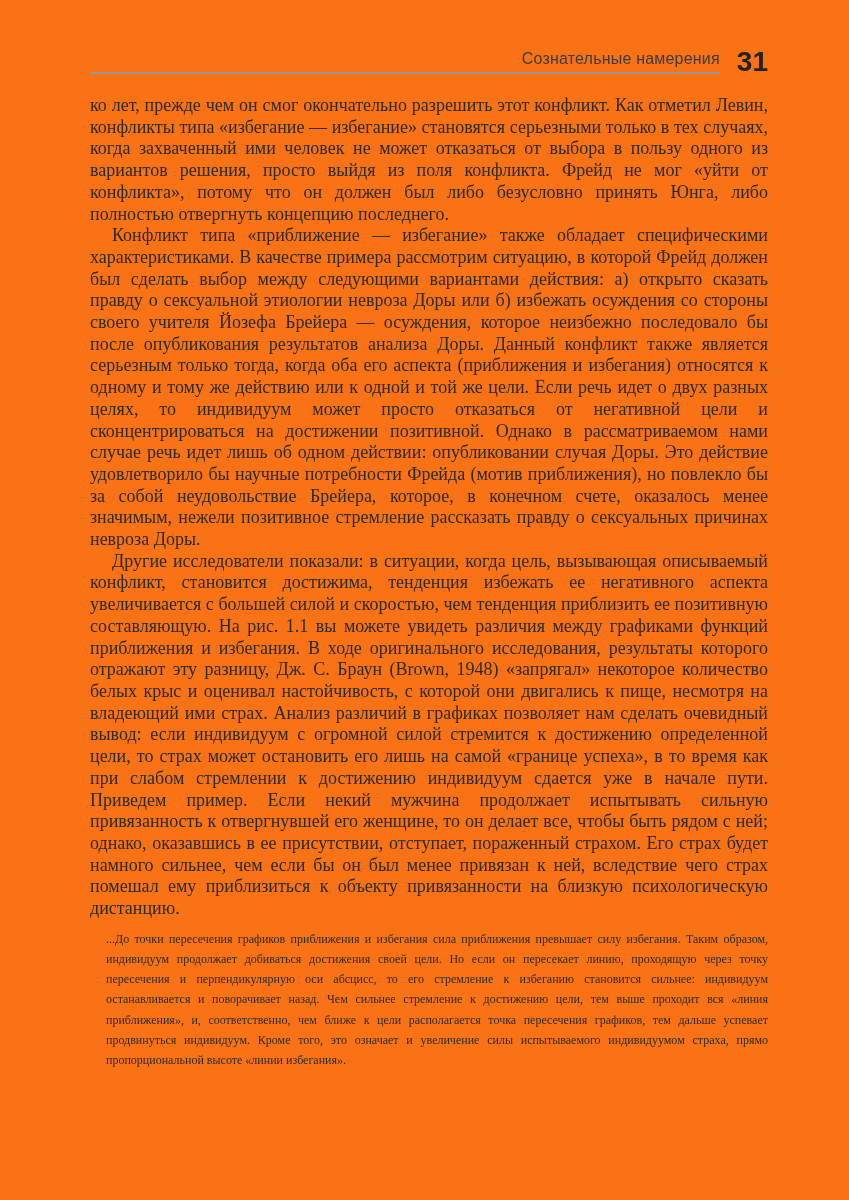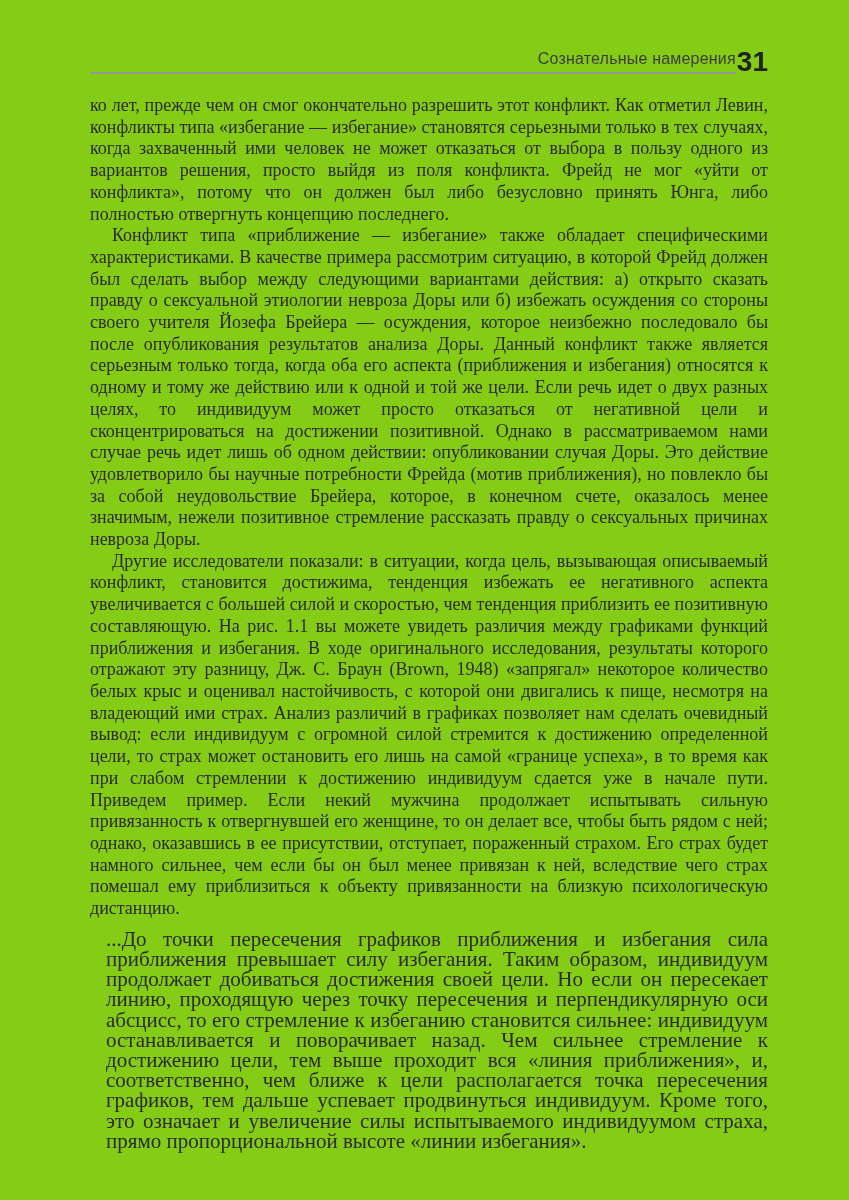--- a/index.html
+++ b/index.html
@@ -4,21 +4,21 @@
 <style>
   html, body {
     margin: 0;
     padding: 0;
     background: #ffffff;
   }
   .page {
     position: relative;
     width: 849px;
     height: 1200px;
-    background: #84cc16;
+    background: #f97316;
     overflow: hidden;
     box-sizing: border-box;
     padding: 48px 81px 16px 90px;
     color: #2b2b2b;
   }
   
   .header {
     display: flex;
     align-items: flex-end;
   }
@@ -33,21 +33,21 @@
     font-size: 16px;
     color: #3c3c3c;
     letter-spacing: 0.2px;
     white-space: nowrap;
   }
   .page-number {
     font-family: "Liberation Sans", "DejaVu Sans", sans-serif;
     font-size: 28px;
     font-weight: bold;
     color: #222222;
-    margin-left: 1px;
+    margin-left: 17px;
     line-height: 1;
     margin-bottom: -2px;
   }
   
   .content {
     margin-top: 21px;
     font-family: Liberation Serif, serif;
     font-size: 18px;
     line-height: 21.7px;
     text-align: justify;
@@ -56,21 +56,21 @@
   .body-par {
     margin: 0;
     text-indent: 22px;
   }
   .body-par.no-indent {
     text-indent: 0;
   }
   
   .quote {
     margin: 9px 0 0 16px;
-    font-size: 21px;
+    font-size: 12px;
     line-height: 20.2px;
     text-align: justify;
     color: #2b2b2b;
   }
 </style>
 </head>
 <body>
 
 <div class="page">
 

